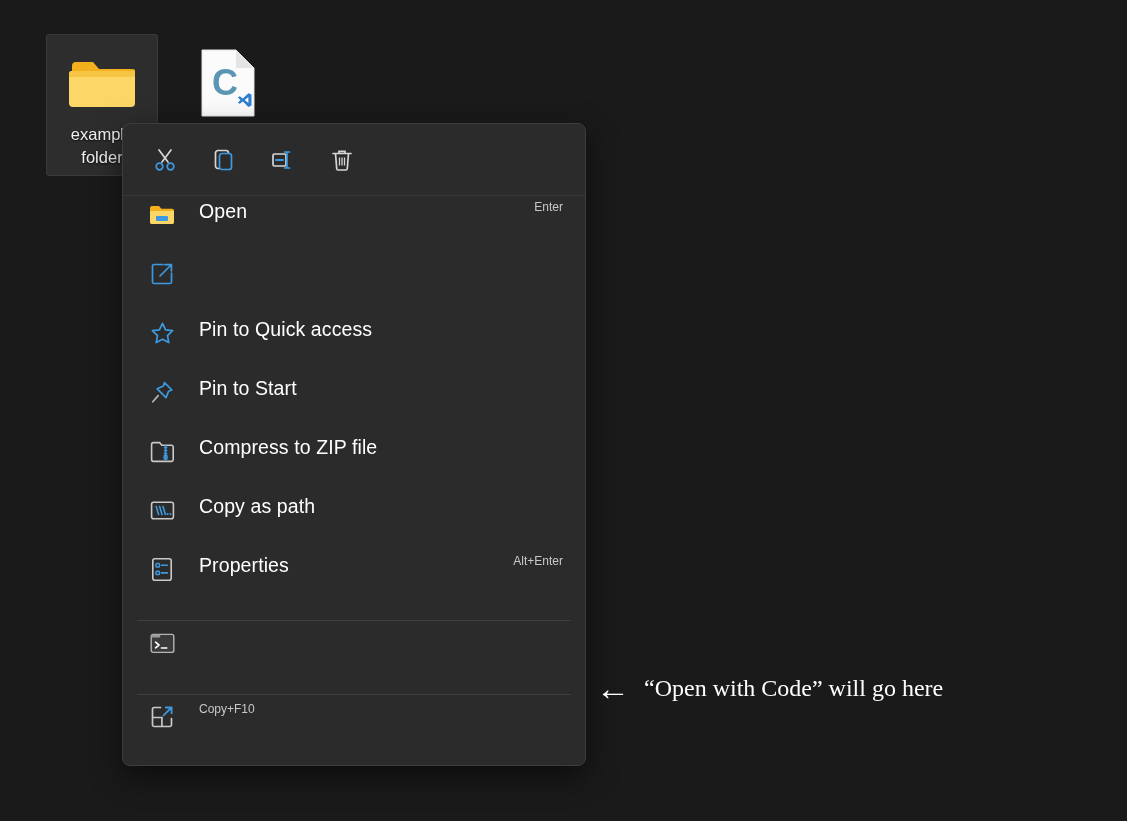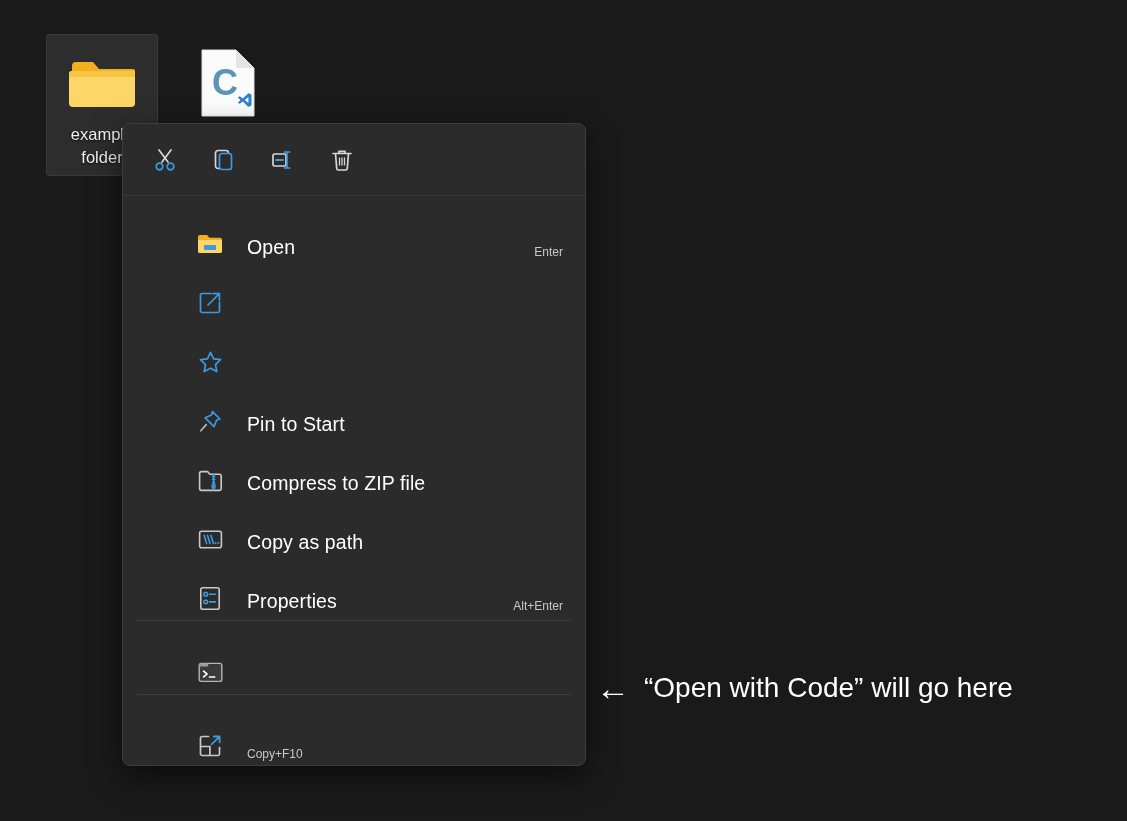--- a/index.html
+++ b/index.html
@@ -98,25 +98,24 @@
     border-radius: 4px;
   }
   .tool-btn svg { display:block; }
 
   
   .menu-list { padding: 4px 0 4px 0; }
 
   .menu-item {
     height: 59px;
     display: flex;
-    align-items: flex-end;
+    align-items: flex-start;
     padding: 0 20px 0 24px;
     box-sizing: border-box;
     position: relative;
-    margin-left: 48px;
   }
   .menu-item .mi-icon {
     width: 30px;
     min-width: 30px;
     height: 30px;
     display: flex;
     align-items: center;
     justify-content: center;
     margin-right: 22px;
   }
@@ -151,24 +150,25 @@
     gap: 14px;
     color: #ffffff;
     user-select: none;
   }
   #annotation .arrow-glyph {
     font-size: 34px;
     line-height: 1;
     color: #ffffff;
   }
   #annotation .note-text {
-    font-size: 28px;
+    font-size: 24px;
     line-height: 1;
     color: #ffffff;
     white-space: nowrap;
+    font-family: Liberation Serif, serif;
   }
 </style>
 </head>
 <body>
 
 <div id="desktop">
 
   <div class="desktop-icon" id="icon-folder">
     <div class="glyph">
       <svg class="folder-svg" viewBox="0 0 66 54" xmlns="http://www.w3.org/2000/svg">
@@ -253,20 +253,21 @@
         </div>
         <div class="mi-shortcut"></div>
       </div>
 
       <div class="menu-item">
         <div class="mi-icon">
           <svg width="25" height="25" viewBox="0 0 25 25" xmlns="http://www.w3.org/2000/svg">
             <path d="M12.5 2.3l3.1 6.5 7 .9-5.1 4.9 1.3 7-6.3-3.4-6.3 3.4 1.3-7L2.4 9.7l7-.9z" stroke="#3d9ae0" stroke-width="1.7" fill="none" stroke-linejoin="round"></path>
           </svg>
         </div>
+        <div class="mi-label">Pin to Quick access</div>
         <div class="mi-shortcut"></div>
       </div>
 
       <div class="menu-item">
         <div class="mi-icon">
           <svg width="25" height="25" viewBox="0 0 25 25" xmlns="http://www.w3.org/2000/svg">
             <path d="M14.5 2.6l7.4 7.4-3.3 1.2-2.6 6.4-8.8-8.8 6.2-2.8z" stroke="#3d9ae0" stroke-width="1.7" fill="none" stroke-linejoin="round"></path>
             <path d="M8.2 15.6L2.8 21.8" stroke="#b9b9b9" stroke-width="1.6" stroke-linecap="round"></path>
           </svg>
         </div>

